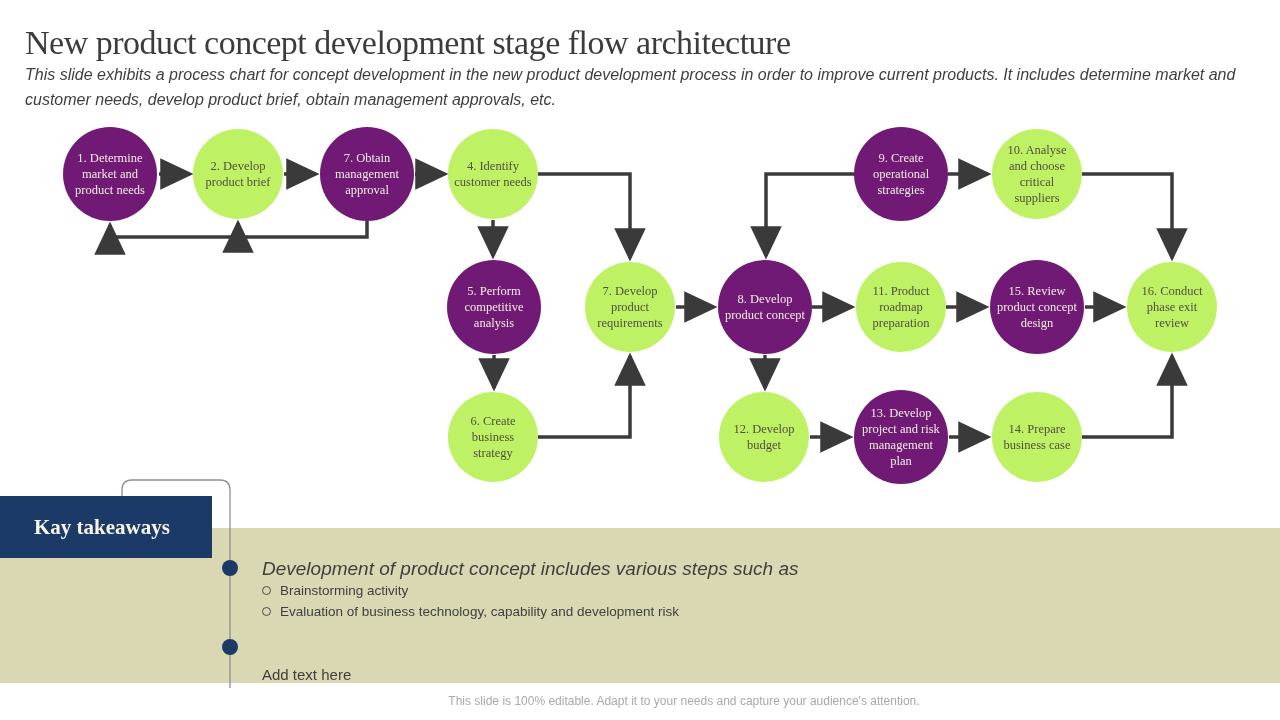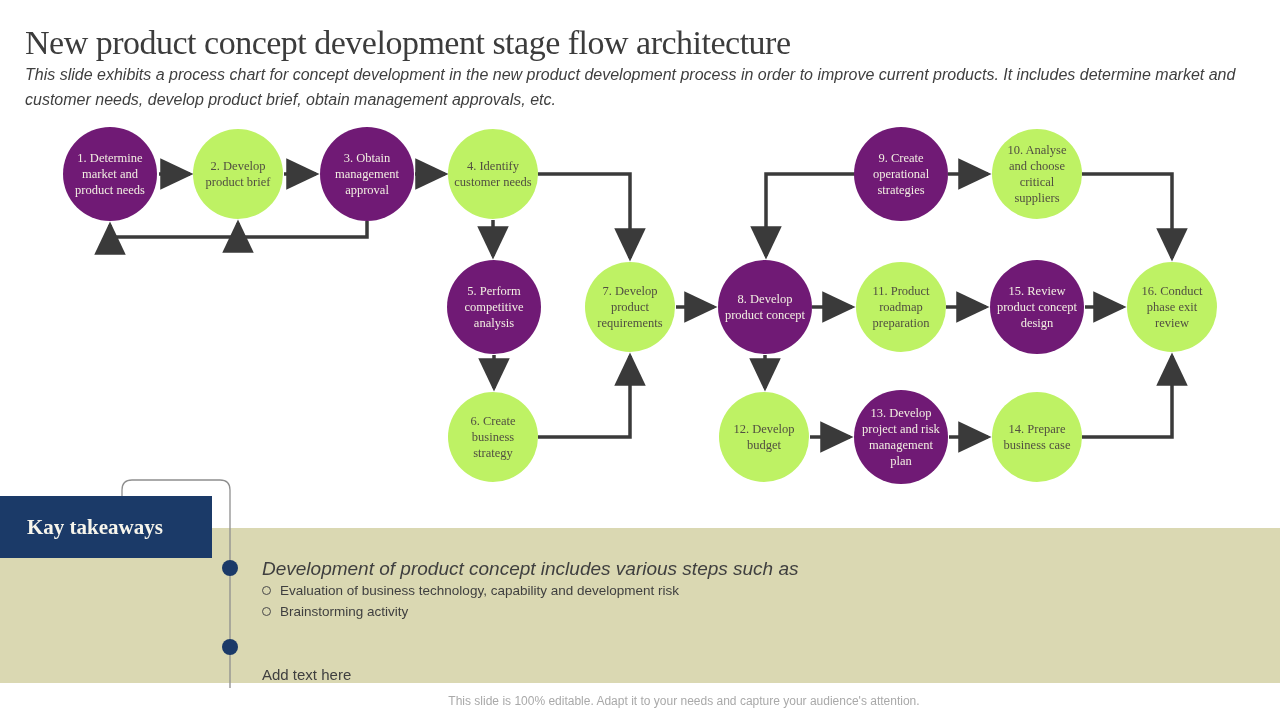--- a/index.html
+++ b/index.html
@@ -40,21 +40,21 @@
   .n11{left:856px;top:262px;width:90px;height:90px}
   .n12{left:719px;top:392px;width:90px;height:90px}
   .n13{left:854px;top:390px;width:94px;height:94px}
   .n14{left:992px;top:392px;width:90px;height:90px}
   .n15{left:990px;top:260px;width:94px;height:94px}
   .n16{left:1127px;top:262px;width:90px;height:90px}
   
   .band{position:absolute;left:0;top:528px;width:1280px;height:155px;background:#dad8b2;}
   .kay-box{
     position:absolute;left:0;top:496px;width:212px;height:62px;background:#1b3a68;
-    display:flex;align-items:center;padding-left:27px;box-sizing:border-box;
+    display:flex;align-items:center;padding-left:34px;box-sizing:border-box;
     font-family:"Liberation Serif","DejaVu Serif",serif;
     font-size:21px;font-weight:bold;color:#f7f5ec;
   }
   .bracket-svg{position:absolute;left:0;top:0;pointer-events:none;}
   .bullet-1{position:absolute;left:262px;top:558px;width:720px;font-size:19px;color:#3f3f3f;font-style:italic;}
   .sub-bullets{position:absolute;left:262px;top:582px;width:720px;font-size:13.5px;color:#3f3f3f;line-height:1.32;}
   .sub-item{display:flex;align-items:center;margin-bottom:3px;}
   .sub-marker{
     width:7px;height:7px;border:1.3px solid #4a4a4a;border-radius:50%;
     margin-right:9px;flex:0 0 aupx;flex-shrink:0;display:inline-block;
@@ -96,21 +96,21 @@
     <path d="M946 307 L986 307" marker-end="url(#ah)"></path>
     <path d="M1085 307 L1123 307" marker-end="url(#ah)"></path>
     <path d="M810 437 L850 437" marker-end="url(#ah)"></path>
     <path d="M949 437 L988 437" marker-end="url(#ah)"></path>
     <path d="M1082 437 L1172 437 L1172 356" marker-end="url(#ah)"></path>
   </g>
 </svg>
 
 <div class="node navy n1">1. Determine market and product needs</div>
 <div class="node olive n2">2. Develop product brief</div>
-<div class="node navy n3">3. Obtain management approval</div>
+<div class="node navy n3">7. Obtain management approval</div>
 <div class="node olive n4">4. Identify customer needs</div>
 <div class="node navy n5">5. Perform competitive analysis</div>
 <div class="node olive n6">6. Create business strategy</div>
 <div class="node olive n7">7. Develop product requirements</div>
 <div class="node navy n8">8. Develop product concept</div>
 <div class="node navy n9">9. Create operational strategies</div>
 <div class="node olive n10">10. Analyse and choose critical suppliers</div>
 <div class="node olive n11">11. Product roadmap preparation</div>
 <div class="node olive n12">12. Develop budget</div>
 <div class="node navy n13">13. Develop project and risk management plan</div>
@@ -128,23 +128,23 @@
 
 <div class="kay-box">
   <span>Kay takeaways</span>
 </div>
 
 <div class="bullet-1">Development of product concept includes various steps such as</div>
 
 <div class="sub-bullets">
   <div class="sub-item">
     <span class="sub-marker"></span>
-    <span>Evaluation of business technology, capability and development risk</span>
+    <span>Brainstorming activity</span>
   </div>
   <div class="sub-item">
     <span class="sub-marker"></span>
-    <span>Brainstorming activity</span>
+    <span>Evaluation of business technology, capability and development risk</span>
   </div>
 </div>
 
 <div class="bullet-2">Add text here</div>
 
 <div class="footer">This slide is 100% editable. Adapt it to your needs and capture your audience's attention.</div>
 
 </body></html>

